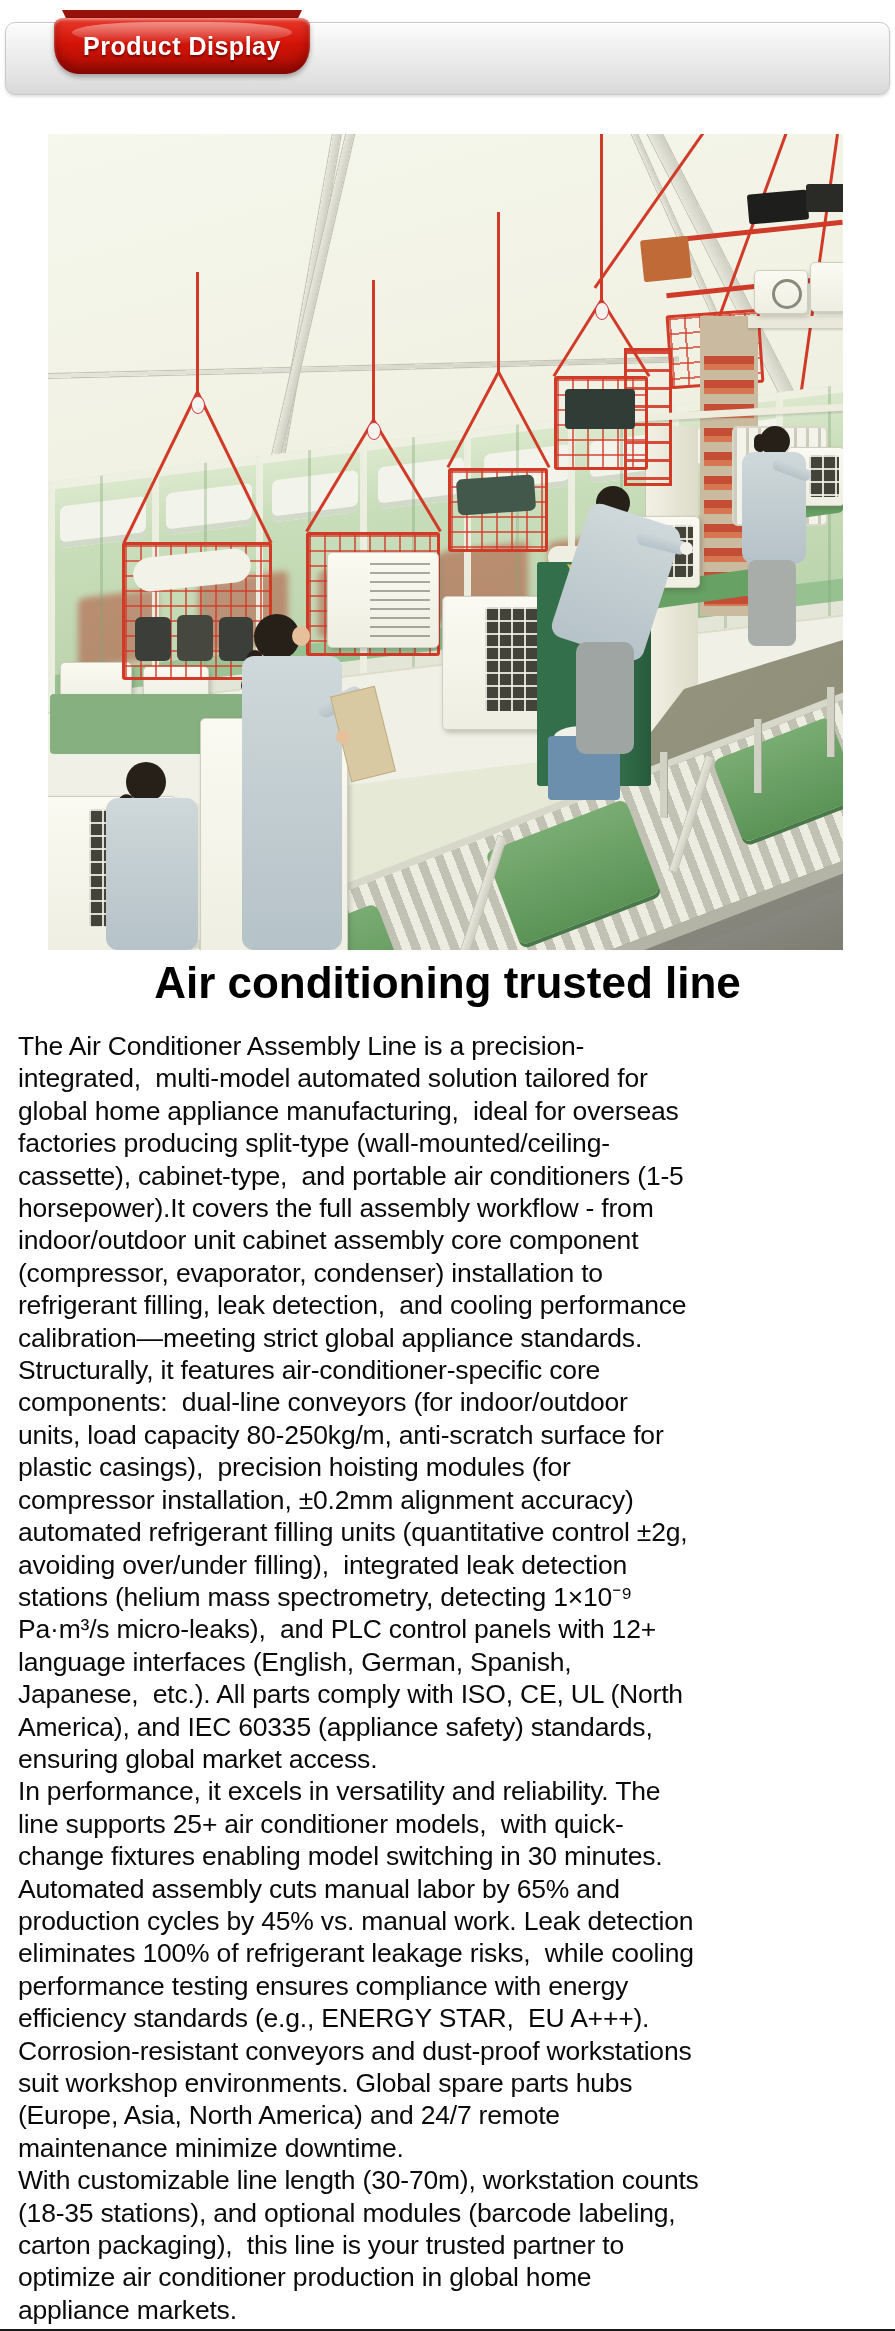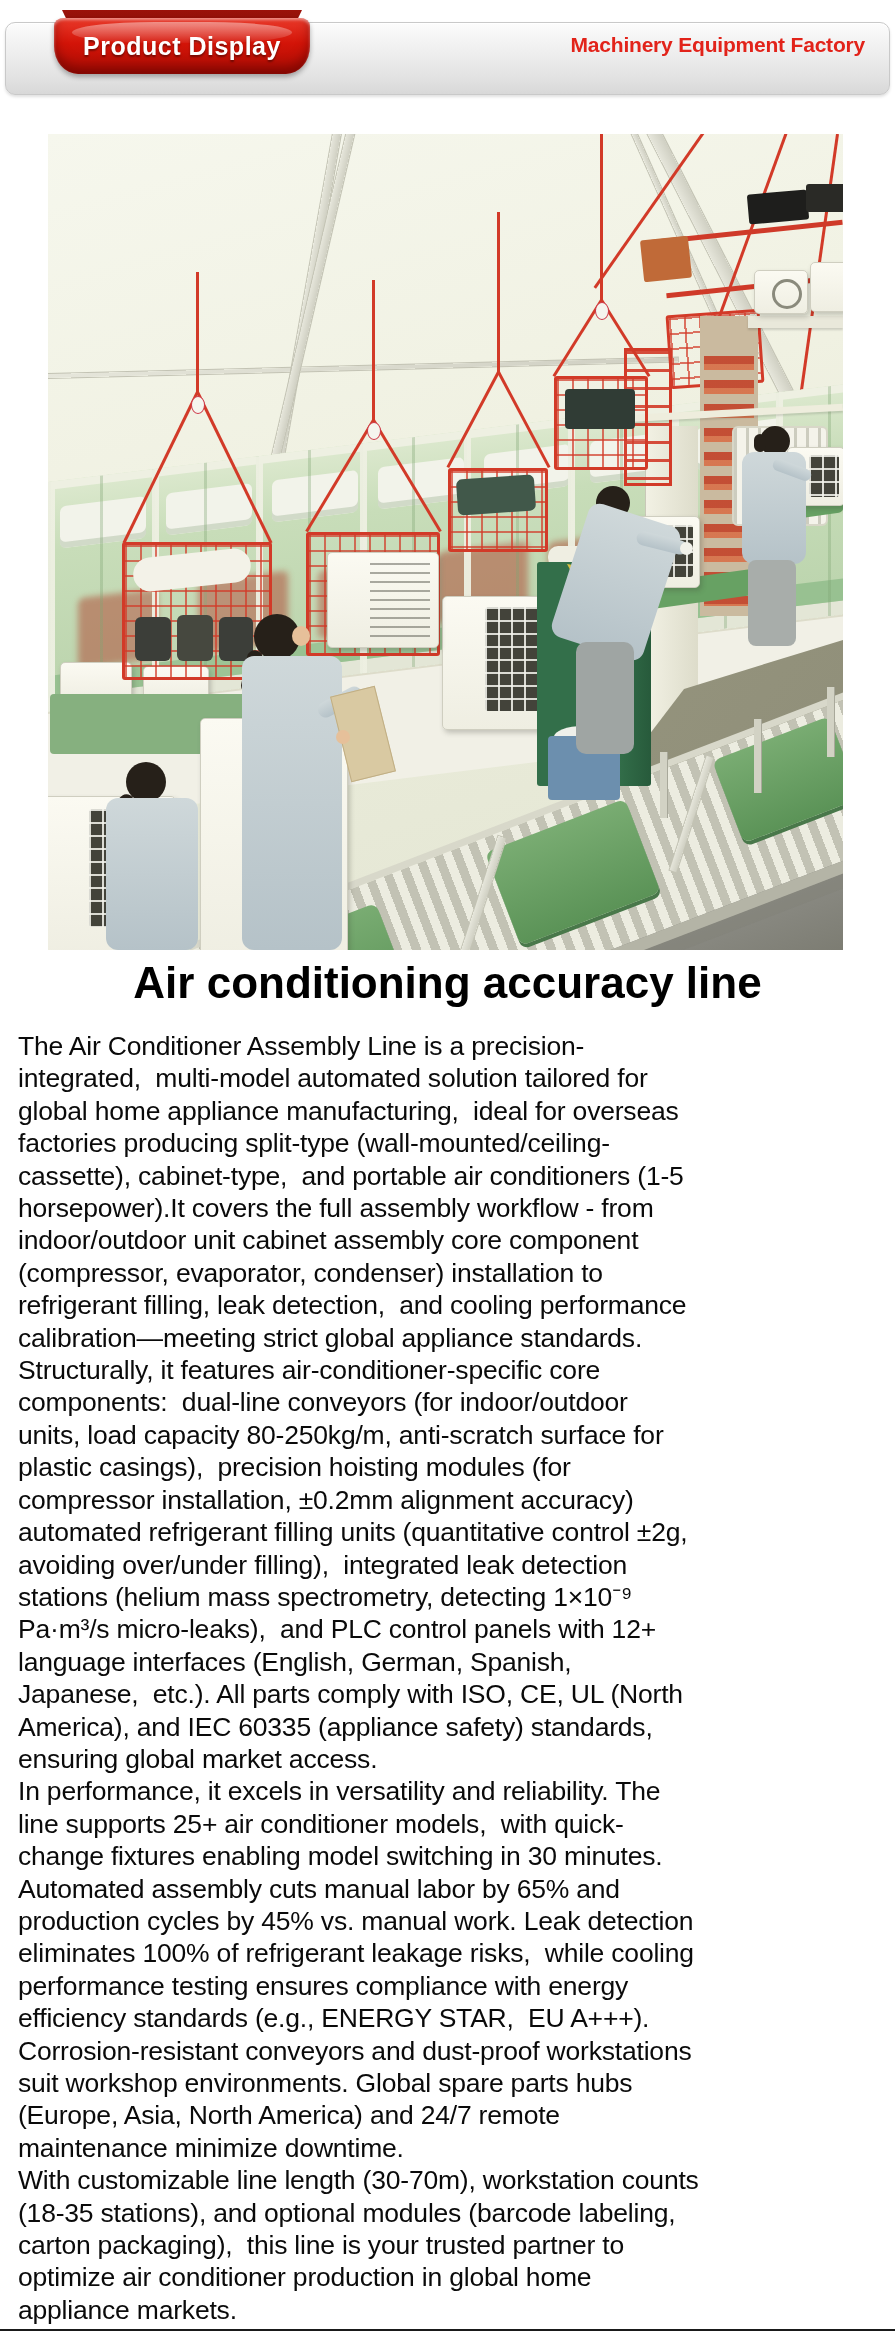--- a/index.html
+++ b/index.html
@@ -63,21 +63,20 @@
     white-space:pre-wrap;}
   .bottombar{margin-top:3px;height:4px;background:#1a1a1a;}
 </style>
 </head>
 <body>
 
 <div class="page">
 
   <header class="topbar">
     <div class="company">
-      <div>Machinery Equipment Factory</div>
     </div>
   </header>
   <div class="ribbon">
     <div class="ribbon-back"></div>
     <div class="ribbon-body">
       <span class="ribbon-label">Product Display</span>
     </div>
   </div>
 
   <figure class="ph">
@@ -233,21 +232,21 @@
     <i style="left:528px;top:508px;width:58px;height:112px;background:#9fa5a3;border-radius:10px;"></i>
 
     <i class="hair" style="left:712px;top:292px;width:30px;height:30px;"></i>
     <i class="hair" style="left:706px;top:300px;width:12px;height:18px;border-radius:6px;"></i>
     <i class="shirt" style="left:694px;top:318px;width:64px;height:112px;"></i>
     <i class="shirt" style="left:724px;top:330px;width:40px;height:12px;transform:rotate(20deg);"></i>
     <i style="left:700px;top:426px;width:48px;height:86px;background:#a8adaa;border-radius:8px;"></i>
   </figure>
 
   <main>
-    <h1 class="title">Air conditioning accuracy line</h1>
+    <h1 class="title">Air conditioning trusted line</h1>
     <div class="bodytext">The Air Conditioner Assembly Line is a precision-
 integrated,  multi-model automated solution tailored for
 global home appliance manufacturing,  ideal for overseas
 factories producing split-type (wall-mounted/ceiling-
 cassette), cabinet-type,  and portable air conditioners (1-5
 horsepower).It covers the full assembly workflow - from
 indoor/outdoor unit cabinet assembly core component
 (compressor, evaporator, condenser) installation to
 refrigerant filling, leak detection,  and cooling performance
 calibration—meeting strict global appliance standards.

